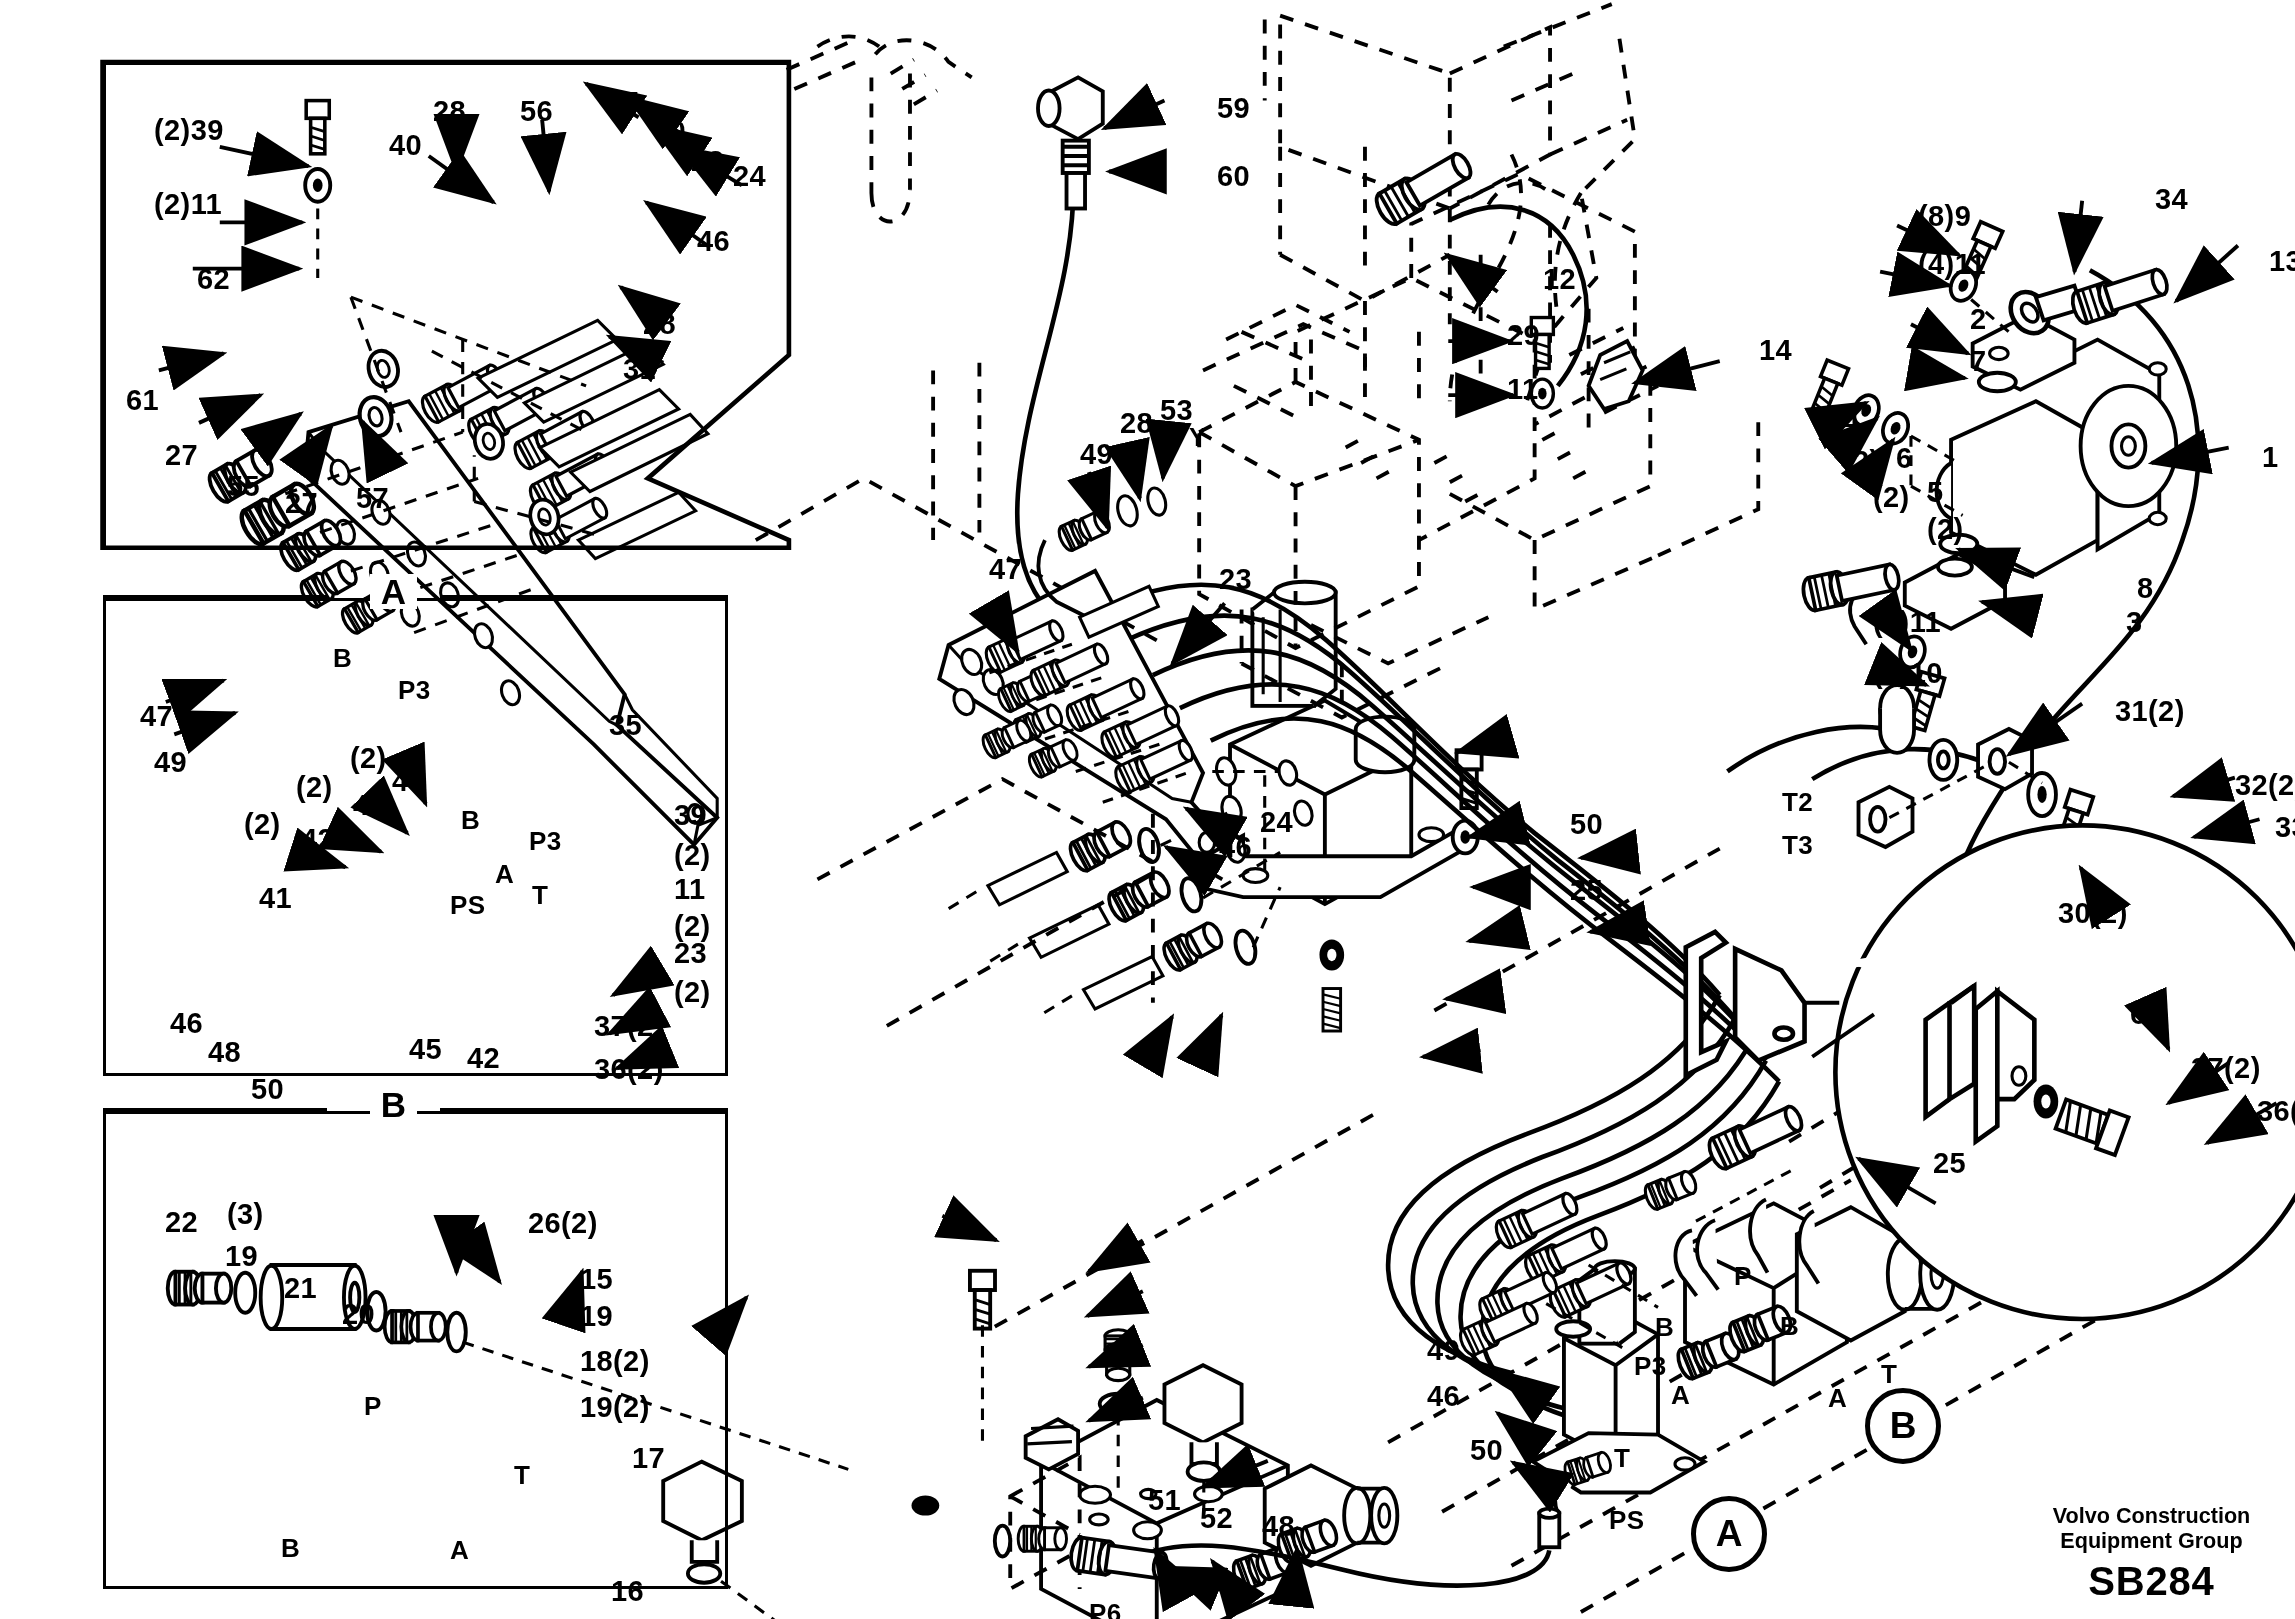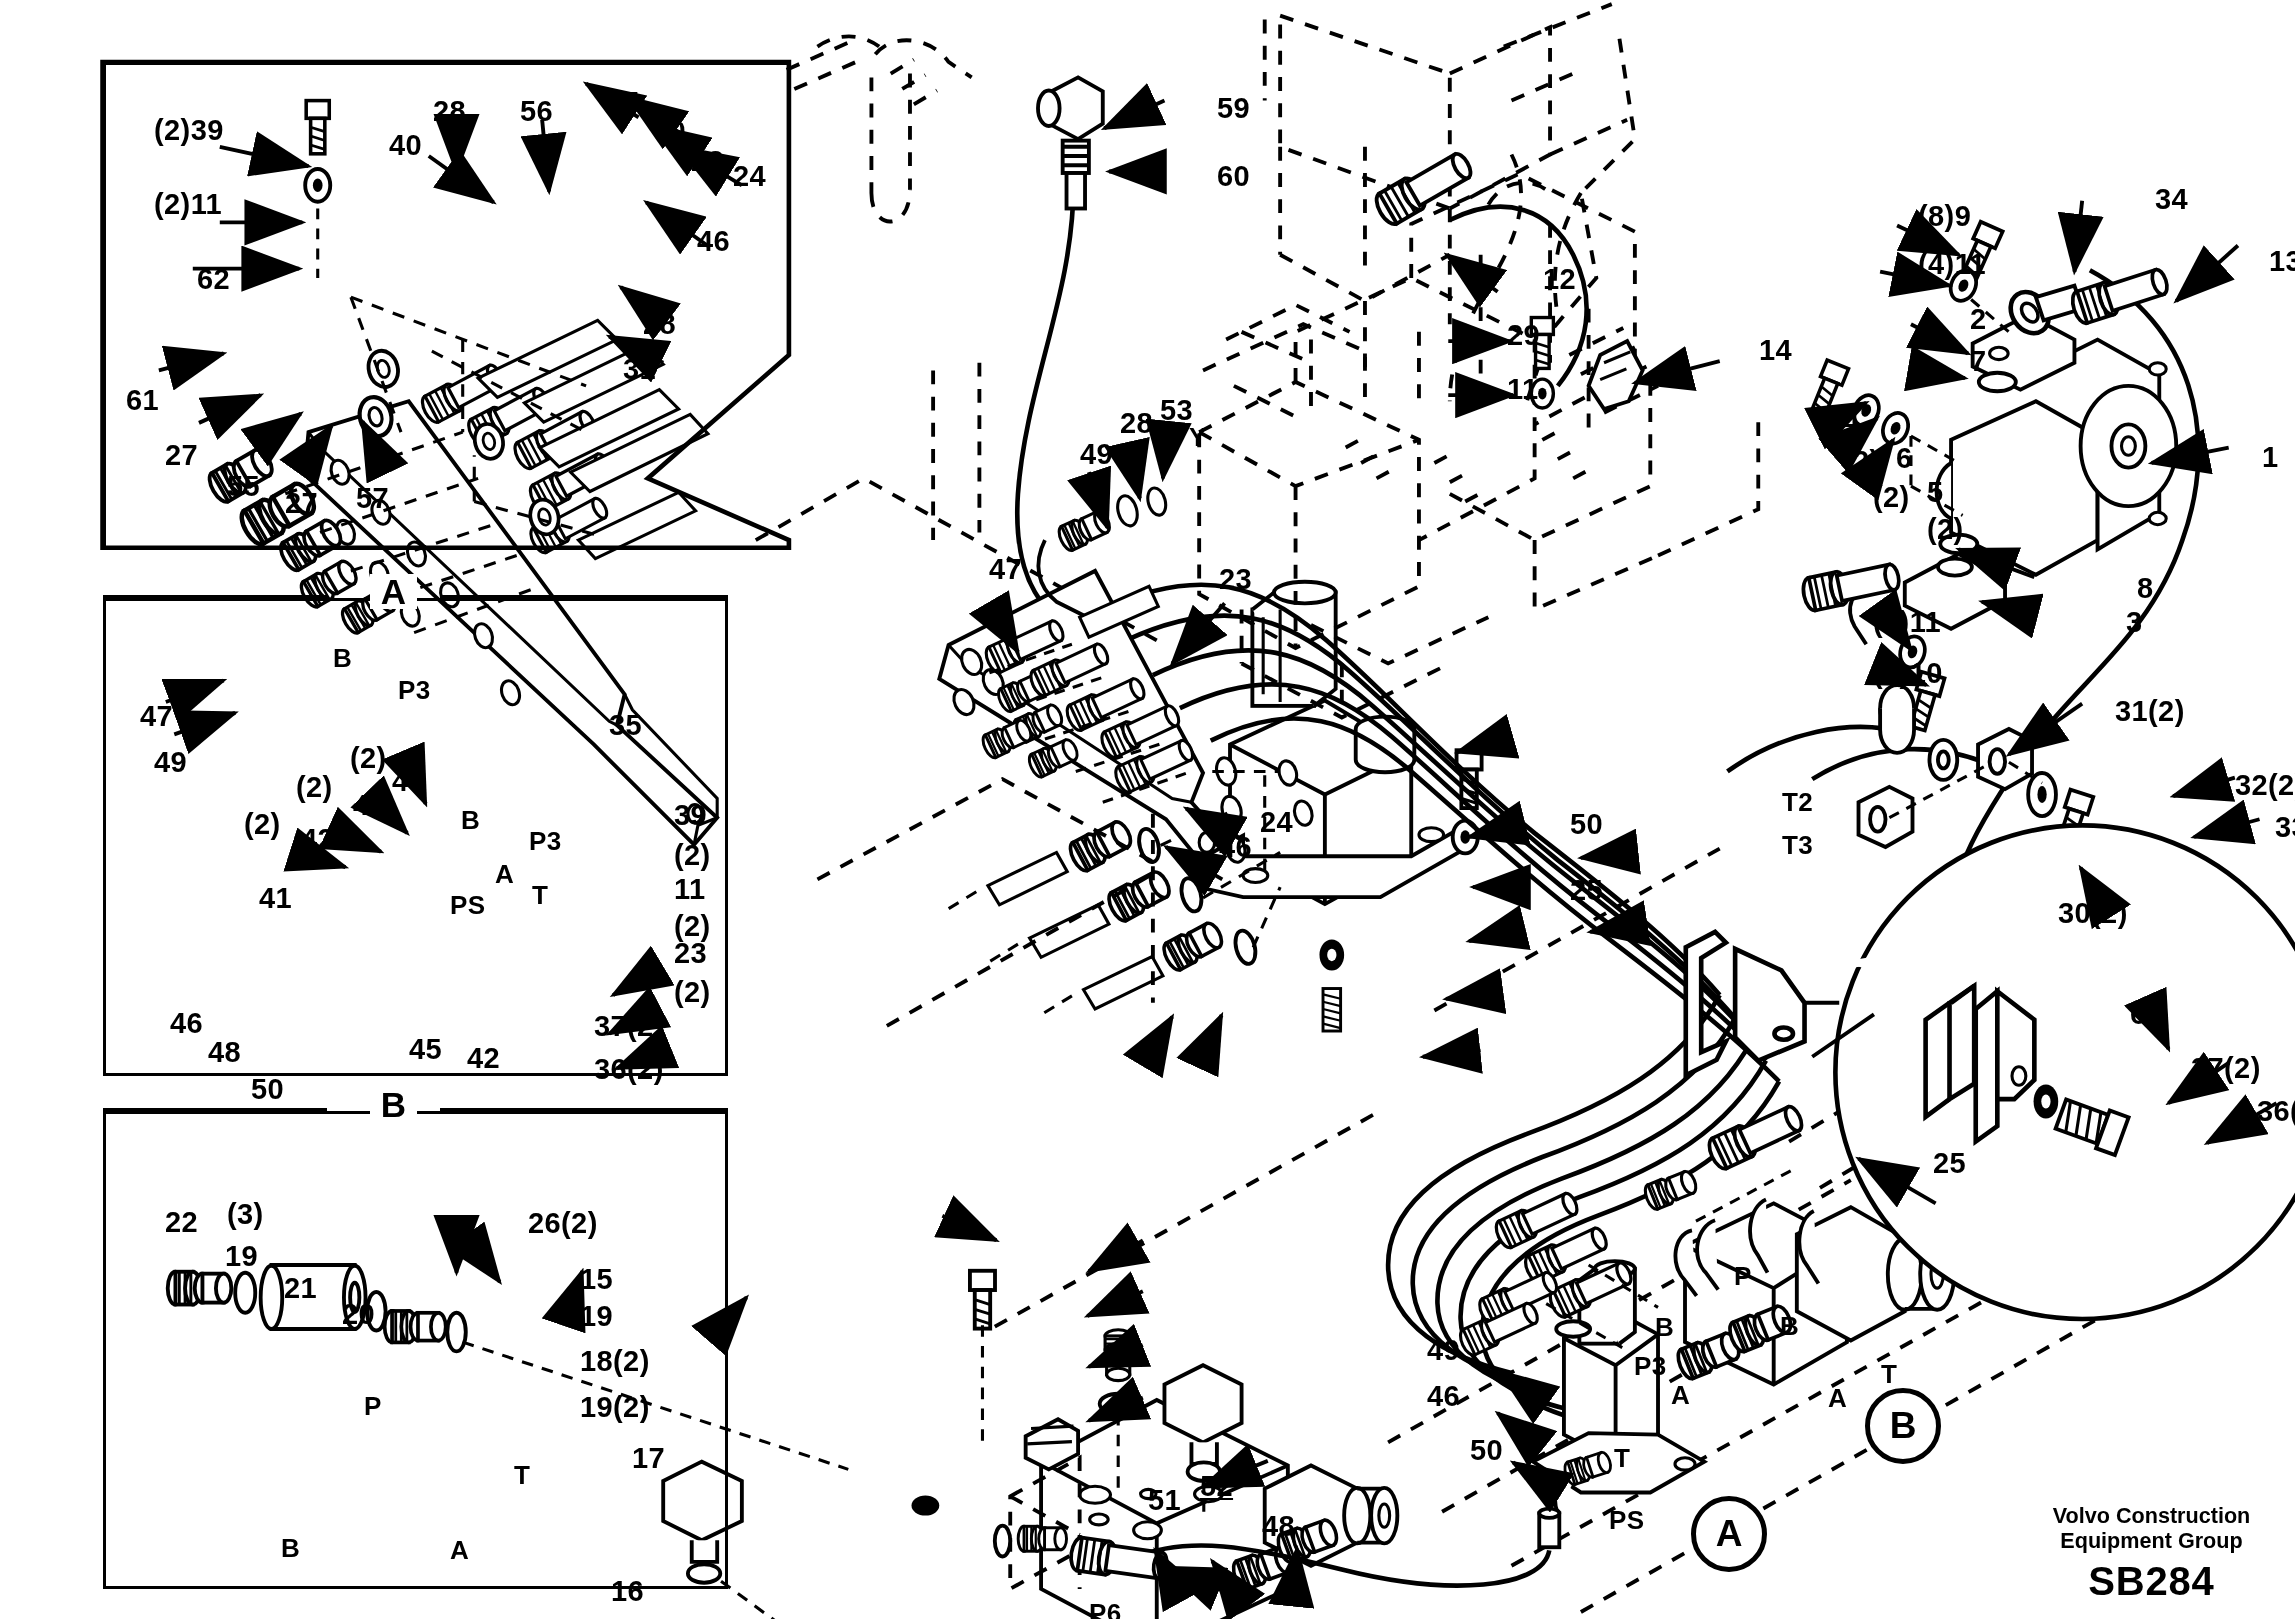--- a/index.html
+++ b/index.html
@@ -888,21 +888,21 @@
       <div class="cal port" style="left: 1734px; top: 1263px;">P</div>
       <div class="cal port" style="left: 1655px; top: 1314px;">B</div>
       <div class="cal port" style="left: 1634px; top: 1353px;">P3</div>
       <div class="cal port" style="left: 1671px; top: 1382px;">A</div>
       <div class="cal port" style="left: 1614px; top: 1445px;">T</div>
       <div class="cal port" style="left: 1609px; top: 1507px;">PS</div>
       <div class="cal port" style="left: 1780px; top: 1313px;">B</div>
       <div class="cal port" style="left: 1828px; top: 1385px;">A</div>
       <div class="cal port" style="left: 1881px; top: 1361px;">T</div>
       <div class="cal" style="left: 1148px; top: 1486px;">51</div>
-      <div class="cal" style="left: 1200px; top: 1472px; text-decoration: underline;">52</div>
+      <div class="cal" style="left: 1200px; top: 1504px;">52</div>
       <div class="cal" style="left: 1262px; top: 1512px;">48</div>
       <div class="cal port" style="left: 1089px; top: 1600px;">P6</div>
       <div class="cal" style="left: 1918px; top: 202px;">(8)9</div>
       <div class="cal" style="left: 1918px; top: 250px;">(4)11</div>
       <div class="cal" style="left: 2155px; top: 185px;">34</div>
       <div class="cal" style="left: 2269px; top: 247px;">13</div>
       <div class="cal" style="left: 1970px; top: 305px;">2</div>
       <div class="cal" style="left: 1970px; top: 347px;">7</div>
       <div class="cal" style="left: 1843px; top: 407px;">4</div>
       <div class="cal" style="left: 1843px; top: 447px;">(2)</div>

